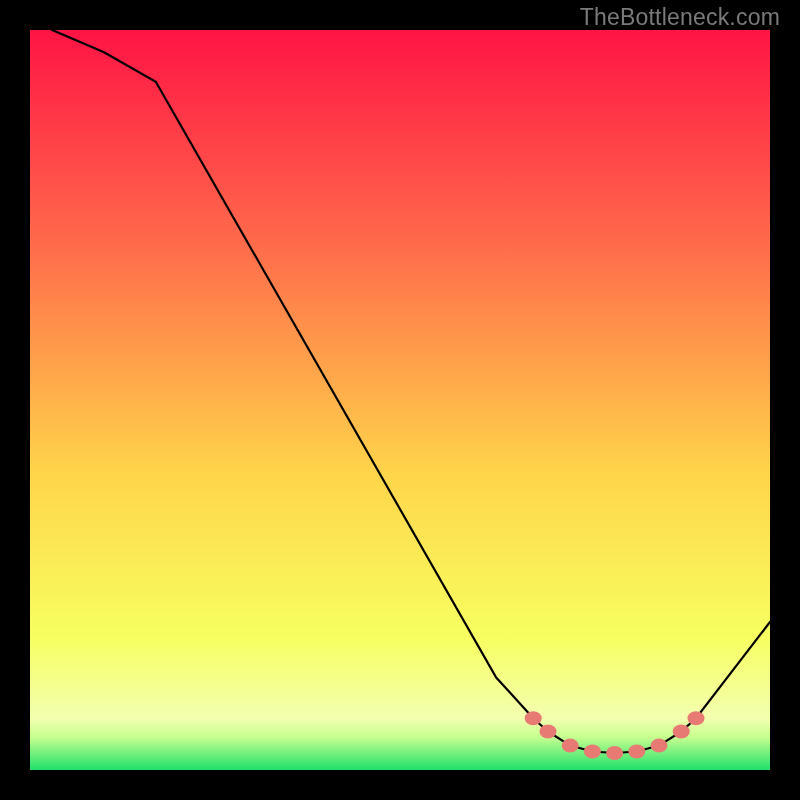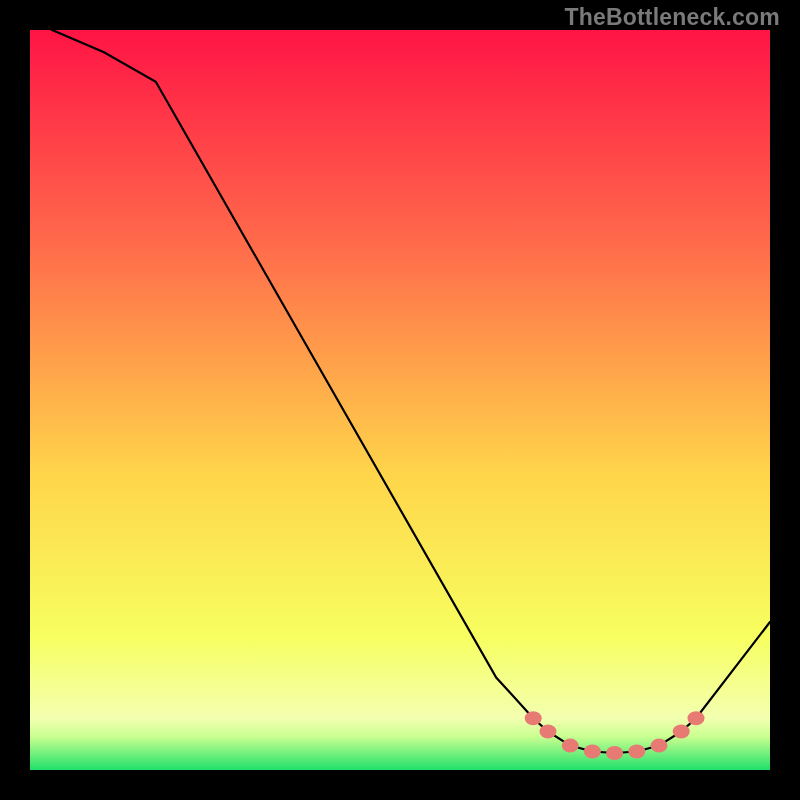--- a/index.html
+++ b/index.html
@@ -16,21 +16,21 @@
     height: 800px;
     background: #000;
   }
   .attribution {
     position: absolute;
     top: 4px;
     right: 20px;
     color: #7a7a7a;
     font-family: Arial, Helvetica, sans-serif;
     font-size: 23px;
-    font-weight: 700;
+    font-weight: 400;
     letter-spacing: 0.2px;
   }
   svg.plot {
     position: absolute;
     left: 0;
     top: 0;
   }
 </style>
 </head>
 <body>

